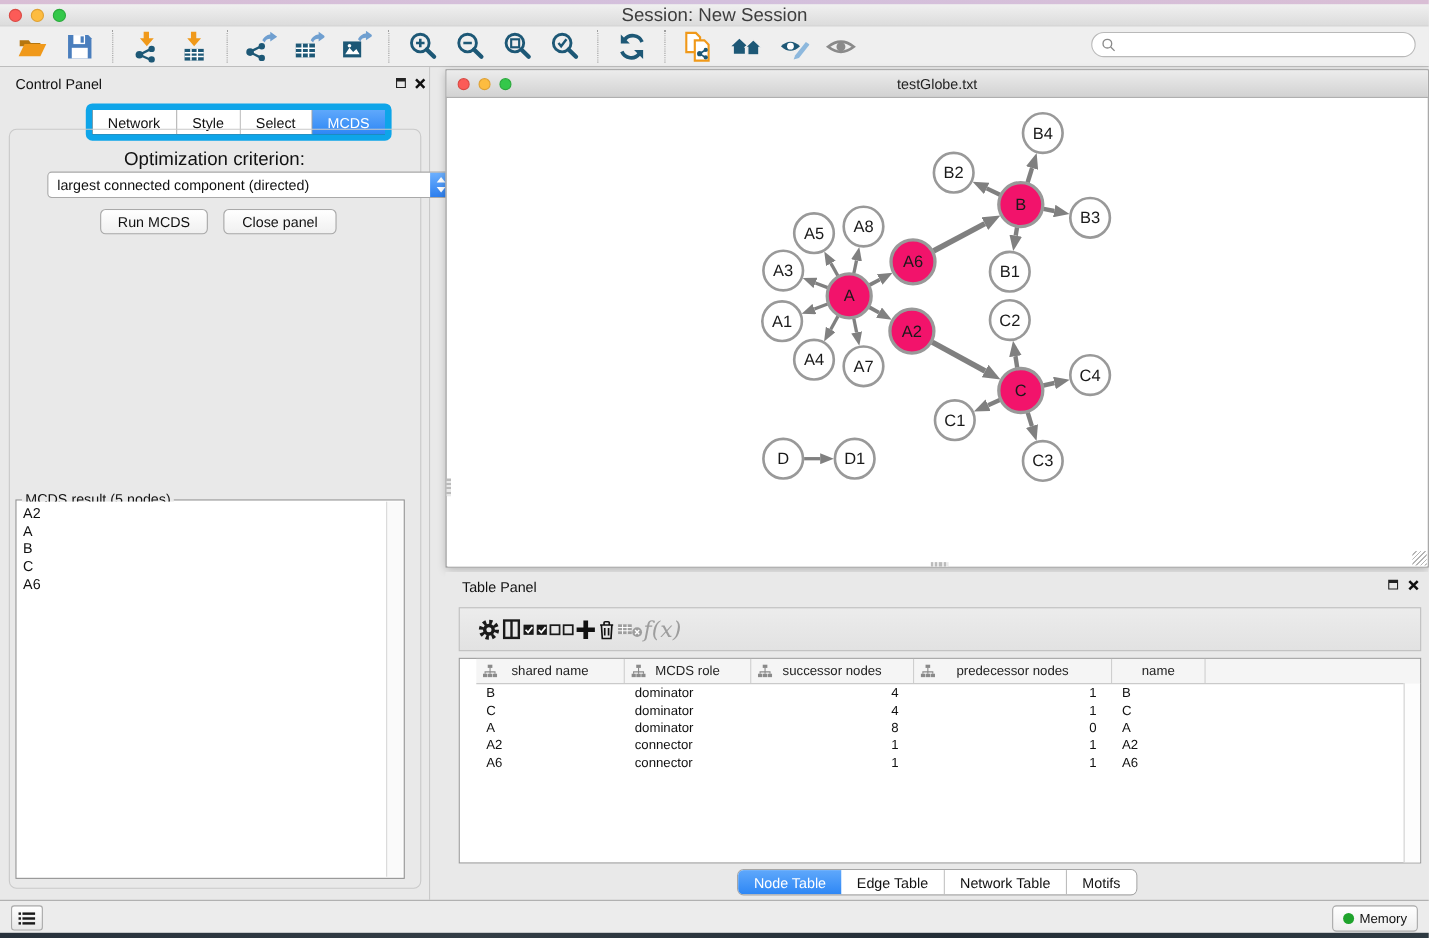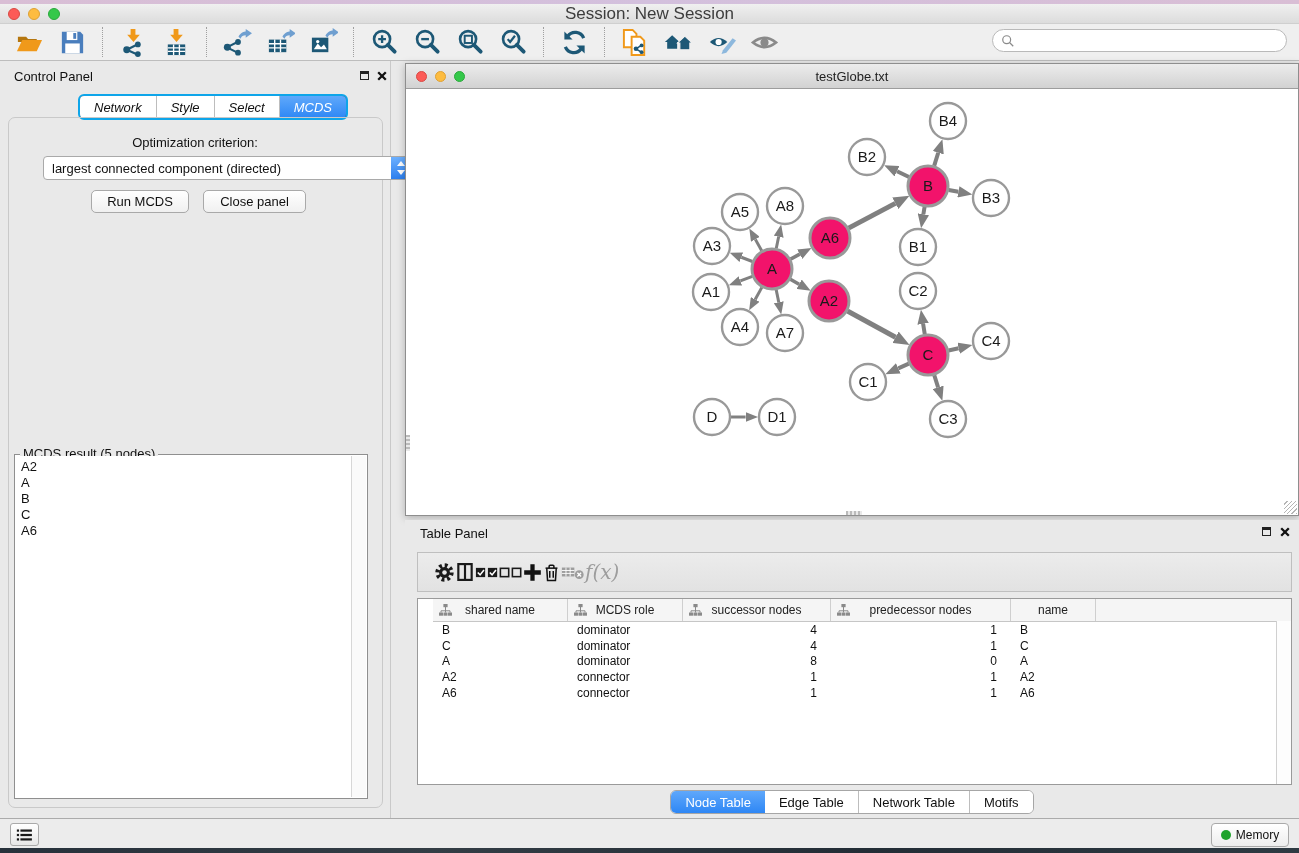--- a/index.html
+++ b/index.html
@@ -30,26 +30,26 @@
   .searchbox{position:absolute;right:12px;top:5px;width:295px;height:23px;background:#fff;border:1px solid #b9b9b9;border-radius:12px;display:flex;align-items:center;padding-left:8px;box-sizing:border-box;}
   .searchbox svg{width:14px;height:14px;}
   .searchbox input{border:none;outline:none;flex:1;font-size:12px;background:transparent;margin-left:5px;}
 
   
   .control-panel{left:0;top:61px;width:391px;height:757px;background:#e9e9e9;border-right:1px solid #c9c9c9;box-sizing:border-box;}
   .cp-header{position:absolute;left:0;top:6px;width:100%;height:20px;}
   .cp-title{position:absolute;left:14px;top:2px;font-size:13px;color:#111;}
   .panel-float{position:absolute;width:9px;height:9px;border:1.5px solid #222;border-top-width:3px;background:transparent;box-sizing:border-box;}
   .panel-close{position:absolute;width:10px;height:10px;}
-  .cp-tabsbar{position:absolute;left:78px;top:33px;height:22px;display:flex;border:2px solid #0ea5e9;border-radius:6px;background:#404040;overflow:hidden;font-style:italic;}
+  .cp-tabsbar{position:absolute;left:78px;top:33px;height:22px;display:flex;border:6px solid #0ea5e9;border-radius:6px;background:#404040;overflow:hidden;}
   .seg{font-size:13px;color:#111;padding:0 14px;display:flex;align-items:center;border-right:1px solid #bdbdbd;background:#fff;cursor:pointer;}
   .seg:last-child{border-right:none;}
   .seg.active{background:linear-gradient(#5fa8fb,#2e87f5);color:#fff;border-right:none;}
   .cp-content{position:absolute;left:8px;top:56px;width:375px;height:691px;border:1px solid #c9c9c9;border-radius:7px;box-sizing:border-box;}
-  .opt-label{position:absolute;left:0;top:74px;width:100%;text-align:center;font-size:13px;color:#111;}
+  .opt-label{position:absolute;left:0;top:74px;width:100%;text-align:center;font-size:17px;color:#111;}
   .dropdown{position:absolute;left:43px;top:95px;width:368px;height:24px;background:#fff;border:1px solid #a9a9a9;border-radius:4px;box-sizing:border-box;display:flex;align-items:center;cursor:pointer;}
   .dropdown .dd-text{flex:1;font-size:13px;color:#111;padding-left:8px;white-space:nowrap;overflow:hidden;}
   .dd-spin{width:19px;height:22px;background:linear-gradient(#6cb0ff,#2d7fee);border-radius:0 3px 3px 0;position:relative;}
   .dd-spin:before{content:"";position:absolute;left:5.5px;top:4px;border:4px solid transparent;border-bottom:5px solid #fff;border-top:none;}
   .dd-spin:after{content:"";position:absolute;left:5.5px;bottom:4px;border:4px solid transparent;border-top:5px solid #fff;border-bottom:none;}
   .cp-btn{position:absolute;height:23px;background:linear-gradient(#ffffff,#f0f0f0);border:1px solid #a9a9a9;border-radius:5px;font-size:13px;color:#111;font-family:"Liberation Sans",sans-serif;cursor:pointer;}
   .run-btn{left:91px;top:129px;width:98px;}
   .closep-btn{left:203px;top:129px;width:103px;}
   .result-box{position:absolute;left:14px;top:393px;width:354px;height:345px;border:1px solid #8f8f8f;box-sizing:border-box;background:#fff;}
   .result-legend{position:absolute;left:5px;top:-9px;font-size:13px;color:#111;background:#e9e9e9;padding:0 3px;}

